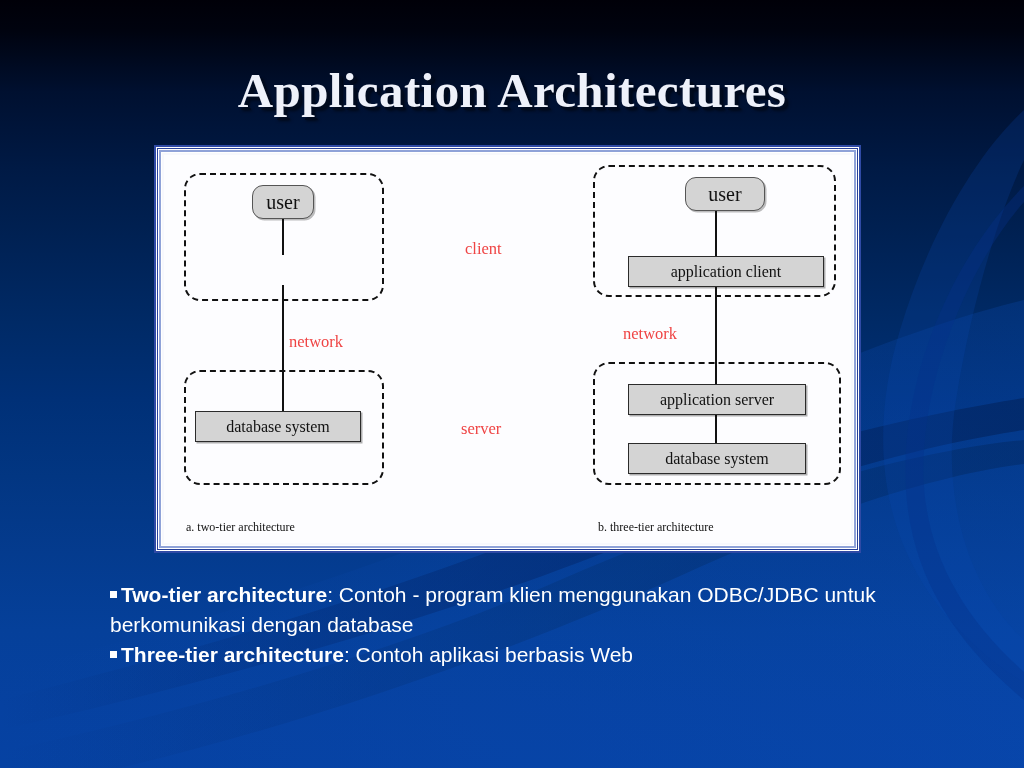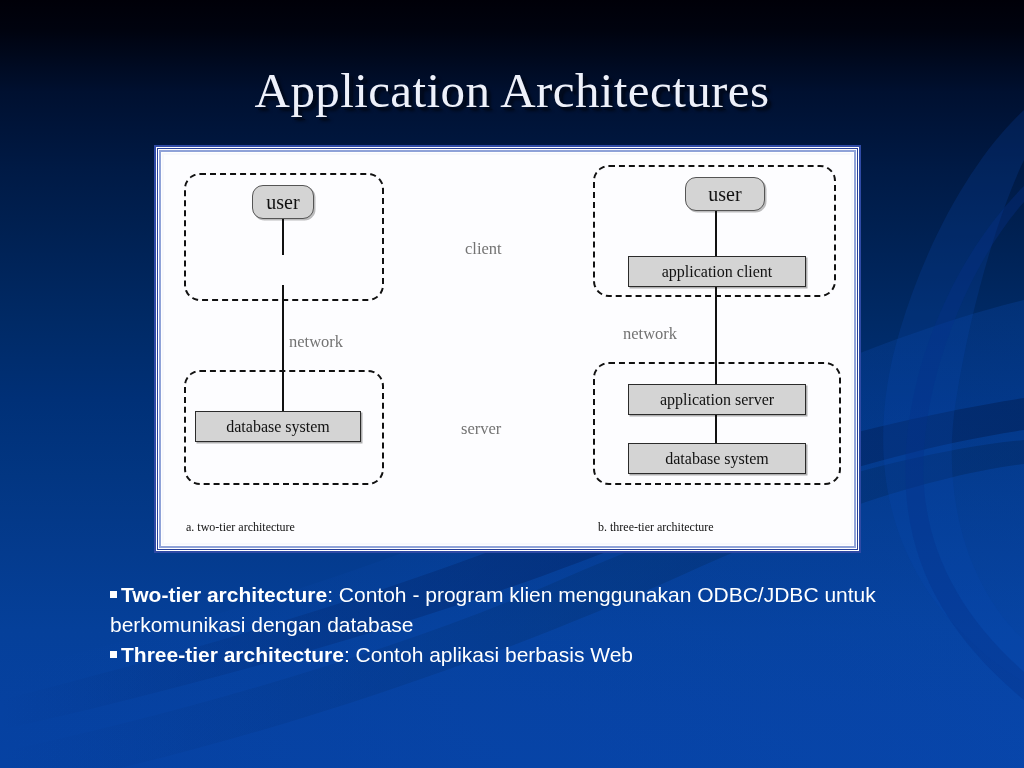--- a/index.html
+++ b/index.html
@@ -24,21 +24,21 @@
       #05409a 82%,
       #0641a0 92%,
       #0642a3 100%);
   }
   #bg-swoosh{position:absolute;inset:0;}
   
   #title{
     position:absolute;left:0;right:0;top:62px;
     text-align:center;
     font-family:"Liberation Serif","DejaVu Serif",serif;
-    font-size:49px;font-weight:400;
+    font-size:49px;font-weight:700;
     color:#eef1fa;
     letter-spacing:0.4px;
     text-shadow:3px 3px 0 #000a1e, 4px 4px 3px rgba(0,0,0,.55);
   }
   
   #diagram-frame{
     position:absolute;left:157px;top:148px;width:701px;height:402px;
     box-sizing:border-box;
     background:#fdfdff;
     border:1px solid #27409a;
@@ -81,21 +81,21 @@
     font-size:20px;
     display:flex;align-items:center;justify-content:center;
     box-shadow:1.5px 1.5px 0 rgba(90,90,90,.4);
   }
   
   .conn{position:absolute;background:#111;width:2px;}
   
   .dia-label{
     position:absolute;
     font-family:"Liberation Serif","DejaVu Serif",serif;
-    font-size:16.5px;color:#737373;white-space:nowrap;
+    font-size:16.5px;color:#ef4444;white-space:nowrap;
   }
   .dia-caption{
     position:absolute;
     font-family:Liberation Serif, serif;
     font-size:12px;color:#111;white-space:nowrap;
   }
   
   #bullets{
     position:absolute;left:110px;top:580px;width:840px;
     color:#ffffff;font-size:21px;line-height:30px;
@@ -167,21 +167,21 @@
     <div class="dia-label" style="left:303px;top:270px;">server</div>
 
     <div class="tier-box" style="left:435px;top:16px;width:243px;height:132px;"></div>
 
     <div class="node-pill" style="left:527px;top:28px;width:80px;height:34px;">
       <span>user</span>
     </div>
 
     <div class="conn" style="left:557px;top:62px;height:45px;"></div>
 
-    <div class="node-rect" style="left:470px;top:107px;width:178px;height:31px;">
+    <div class="node-rect" style="left:470px;top:107px;width:196px;height:31px;">
       <span>application client</span>
     </div>
 
     <div class="conn" style="left:557px;top:138px;height:102px;"></div>
 
     <div class="dia-label" style="left:465px;top:175px;">network</div>
 
     <div class="tier-box" style="left:435px;top:213px;width:248px;height:123px;"></div>
 
     <div class="node-rect" style="left:470px;top:235px;width:178px;height:31px;">

